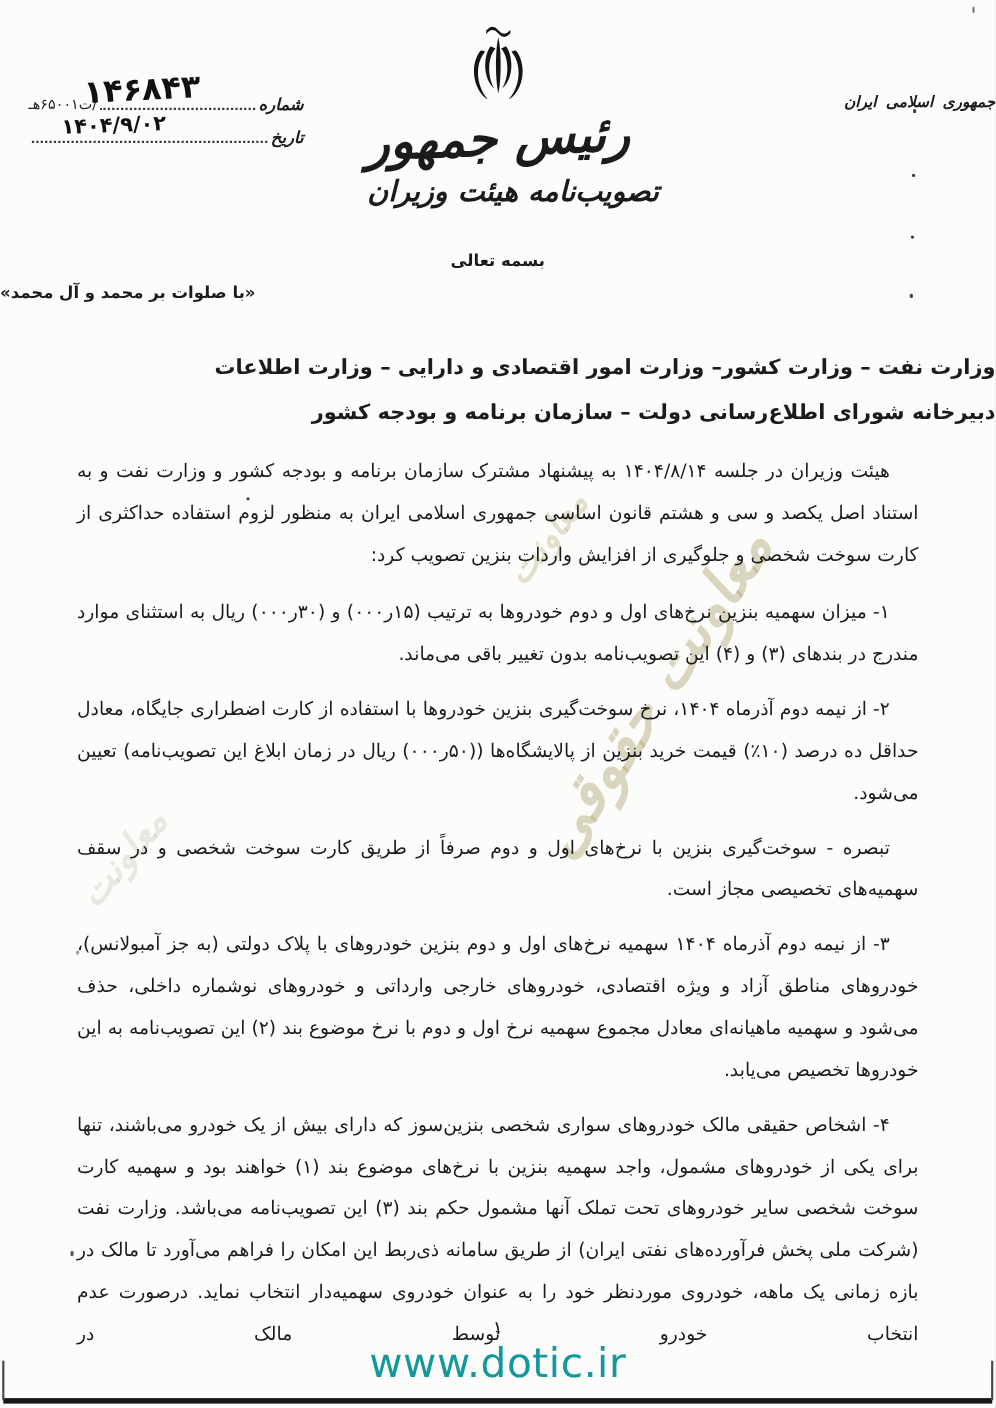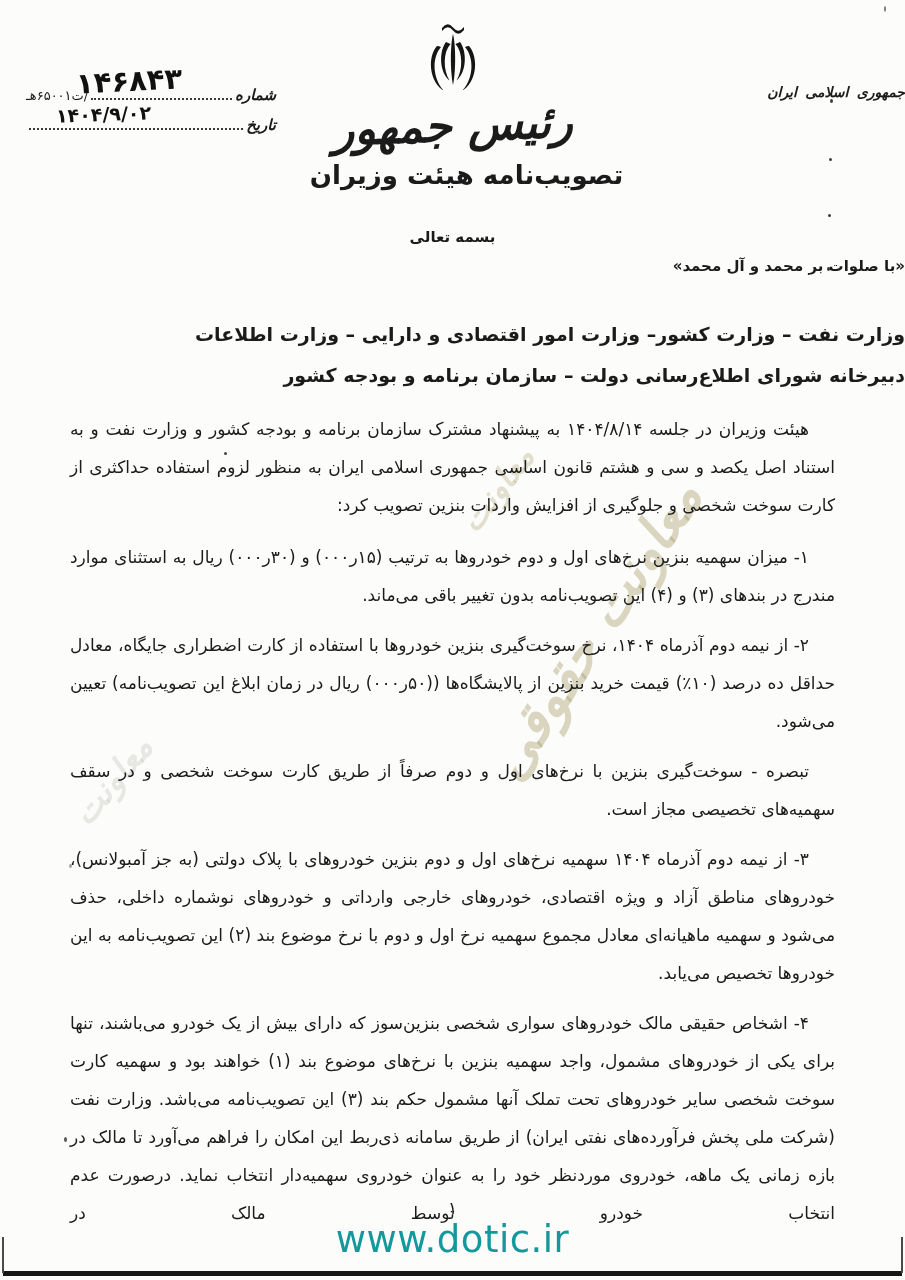--- a/index.html
+++ b/index.html
@@ -13,39 +13,39 @@
   .republic {
     position:absolute; top:84px; left:0; right:0; text-align:right;
     font-size:14px; font-weight:bold; font-style:italic;font-family:Liberation Mono, monospace;
   }
   .president {
     position:absolute; top:99px; left:0; right:0; text-align:center;
     font-size:45px; font-weight:bold; font-style:italic; transform:rotate(-2deg);
   }
   .decree-title {
     position:absolute; top:160px; left:0; right:0; text-align:center;
-    font-size:26px; font-weight:bold; margin-left:28px;
+    font-size:26px; font-weight:bold; font-style:italic;margin-left:28px;
   }
   
   .numbox { position:absolute; top:74px; left:26px; width:250px; font-size:15px; }
   .numrow { display:flex; align-items:flex-end; height:30px; }
   .numrow .rowlabel { font-weight:bold; font-style:italic; white-space:nowrap; }
   .leader { flex:1; border-bottom:2px dotted #3a3a3a; margin:0 3px 4px 3px; height:12px; }
   .suffix { font-size:13px; padding-bottom:1px; white-space:nowrap; }
   .hand-number {
     position:absolute; top:-10px; left:50px; font-size:29px; font-weight:bold;
     letter-spacing:2px; transform:rotate(-3deg); color:#111;
   }
   .hand-date {
     position:absolute; top:29px; left:30px; font-size:19px; font-weight:bold;
     letter-spacing:1px; transform:rotate(-2deg); color:#111;
   }
   
   .bismillah { position:absolute; top:228px; left:0; right:0; text-align:center; font-size:15px; font-weight:bold; }
-  .salawat   { position:absolute; top:257px; left:0; right:0; text-align:right; font-size:15px; font-weight:bold; }
+  .salawat   { position:absolute; top:257px; left:0; right:0; text-align:left; font-size:15px; font-weight:bold; }
   
   .addressees {
     position:absolute; top:314px; left:0; right:0; text-align:right;
     font-weight:bold; font-size:19px; line-height:41px;
   }
   
   .body {
     position:absolute; top:398px; right:58px; left:58px;
     font-size:17px; line-height:38px; text-align:justify; text-align-last:right;
   }

